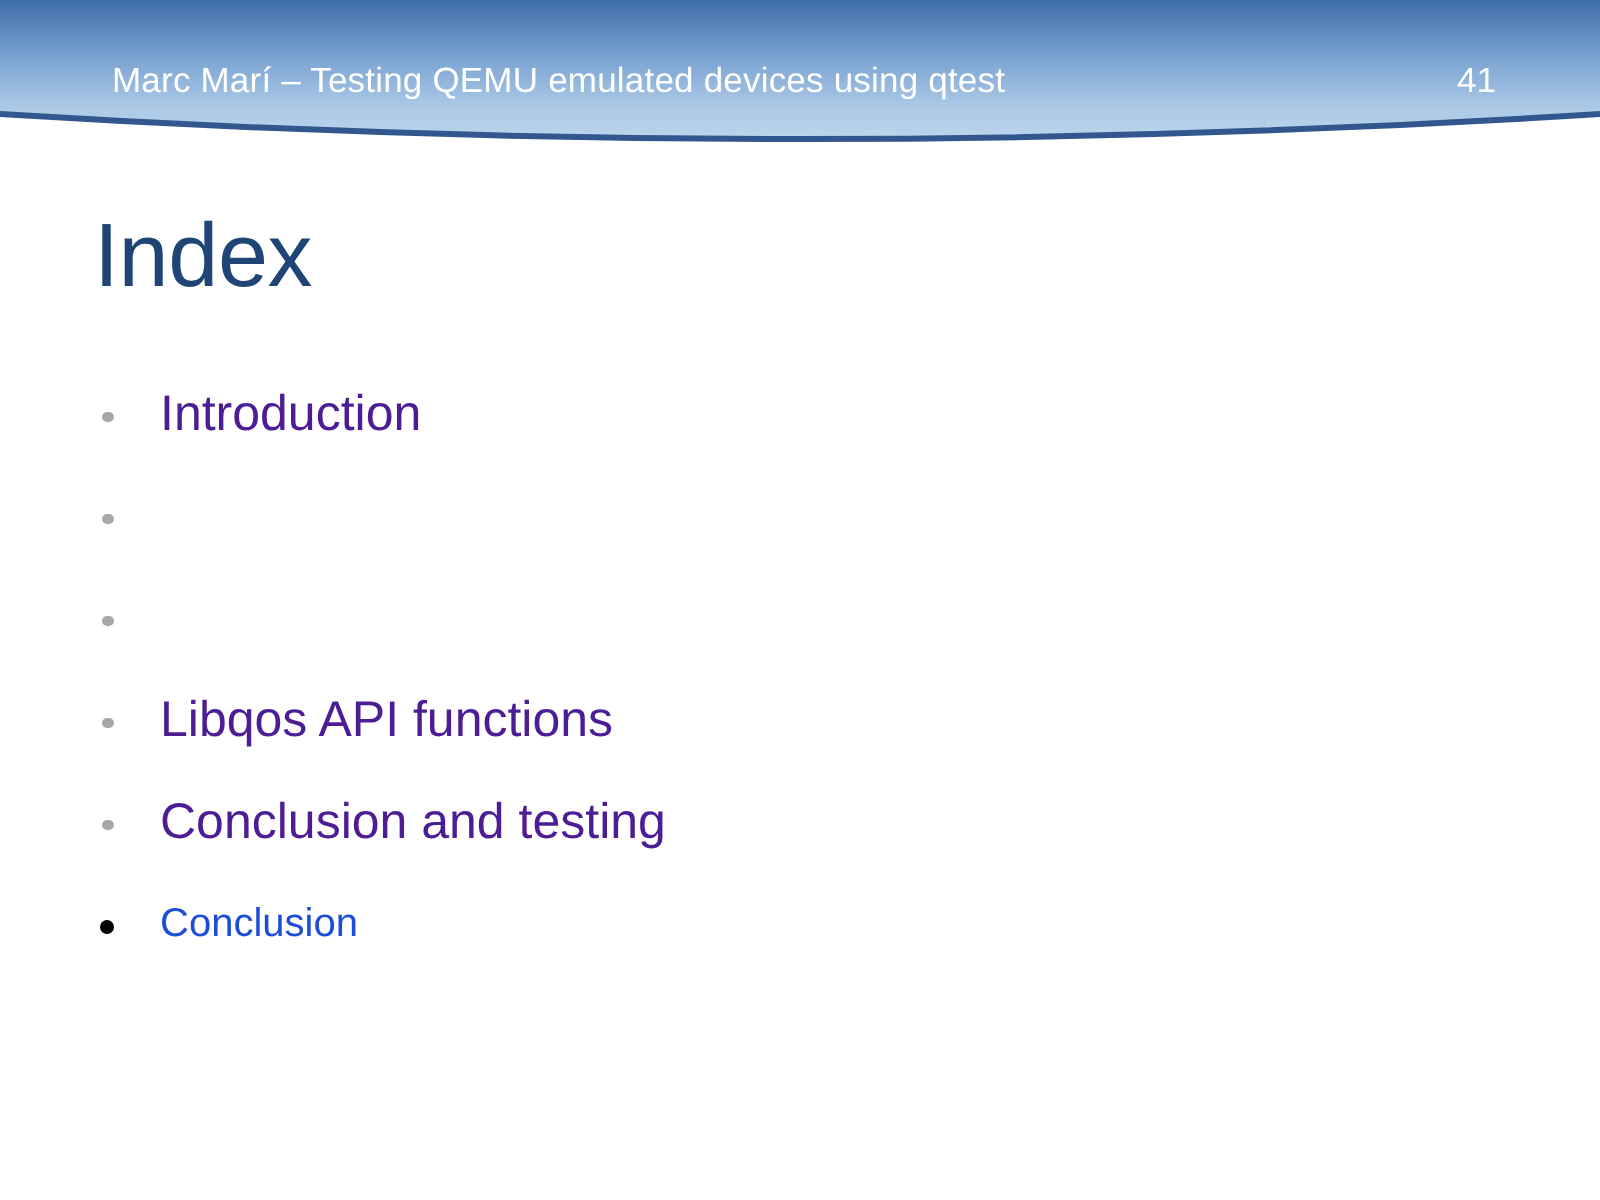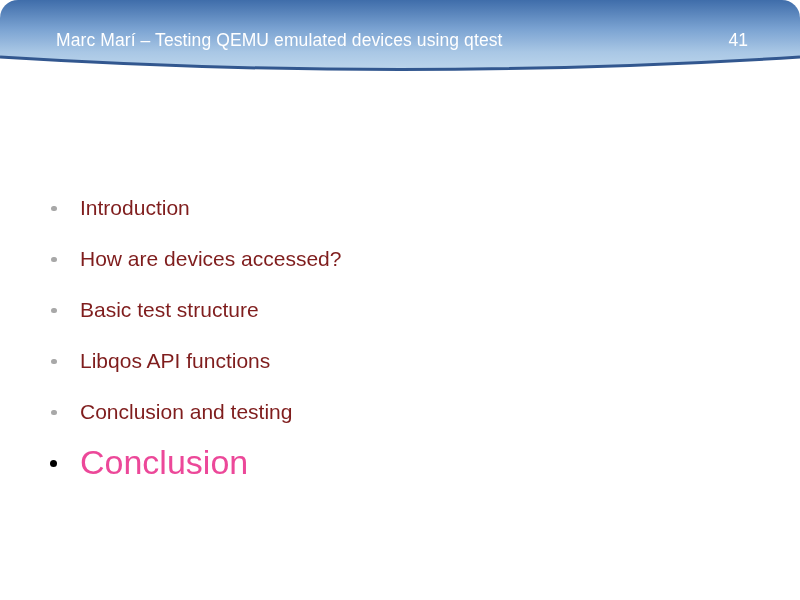--- a/index.html
+++ b/index.html
@@ -10,21 +10,20 @@
   }
   body {
     font-family: "Liberation Sans", sans-serif;
   }
   .slide {
     position: relative;
     width: 800px;
     height: 600px;
     background: #ffffff;
     overflow: hidden;
-    border-radius: 18px;
   }
 
   
   .header-band {
     position: absolute;
     left: 0;
     top: 0;
     width: 800px;
     height: 78px;
     overflow: hidden;
@@ -77,38 +76,38 @@
     width: 700px;
     list-style: none;
     margin: 0;
     padding: 0;
   }
   .bullet-item {
     position: relative;
     height: 51px;
     line-height: 51px;
     padding-left: 36px;
-    font-size: 21px;
+    font-size: 25px;
     font-weight: 400;
-    color: #7f1d1d;
+    color: #4c1d95;
     white-space: nowrap;
   }
   .bullet-item .bullet-dot {
     position: absolute;
     left: 7px;
     top: 50%;
     width: 5.5px;
     height: 5.5px;
     margin-top: -2px;
     border-radius: 50%;
     background: #a8a8a8;
   }
   .bullet-item.active {
-    color: #ec4899;
-    font-size: 34px;
+    color: #1d4ed8;
+    font-size: 20px;
     text-decoration: underline;
   }
   .bullet-item.active .bullet-dot {
     background: #000000;
     width: 7px;
     height: 7px;
     margin-top: -3px;
     left: 6px;
   }
   .bullet-label {
@@ -134,37 +133,36 @@
       <path d="M0,0 L800,0 L800,57 Q400,82 0,57 Z" fill="url(#hdrGrad)"></path>
 
       <path d="M0,57 Q400,82 800,57" fill="none" stroke="#32578f" stroke-width="3"></path>
     </svg>
 
     <div class="header-text">Marc Marí – Testing QEMU emulated devices using qtest</div>
 
     <div class="header-page-number">41</div>
   </div>
 
+  <div class="slide-title">Index</div>
 
   <ul class="bullet-list">
 
     <li class="bullet-item">
       <span class="bullet-dot"></span>
       <span class="bullet-label">Introduction</span>
     </li>
 
 
     <li class="bullet-item">
       <span class="bullet-dot"></span>
-      <span class="bullet-label">How are devices accessed?</span>
     </li>
 
     <li class="bullet-item">
       <span class="bullet-dot"></span>
-      <span class="bullet-label">Basic test structure</span>
     </li>
 
     <li class="bullet-item">
       <span class="bullet-dot"></span>
       <span class="bullet-label">Libqos API functions</span>
     </li>
 
     <li class="bullet-item">
       <span class="bullet-dot"></span>
       <span class="bullet-label">Conclusion and testing</span>

